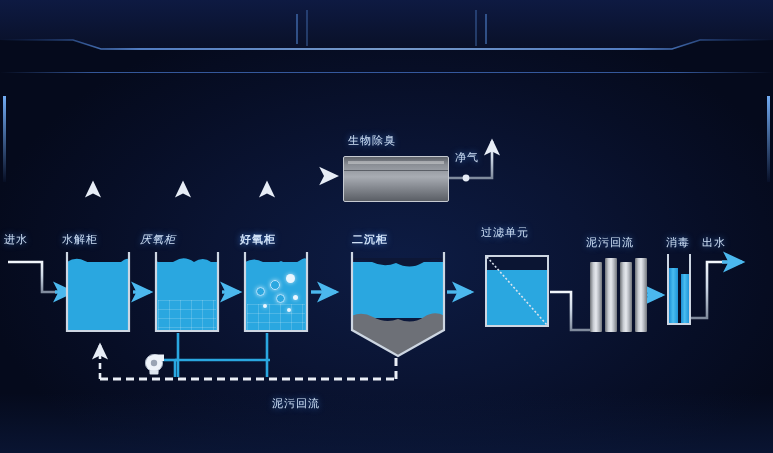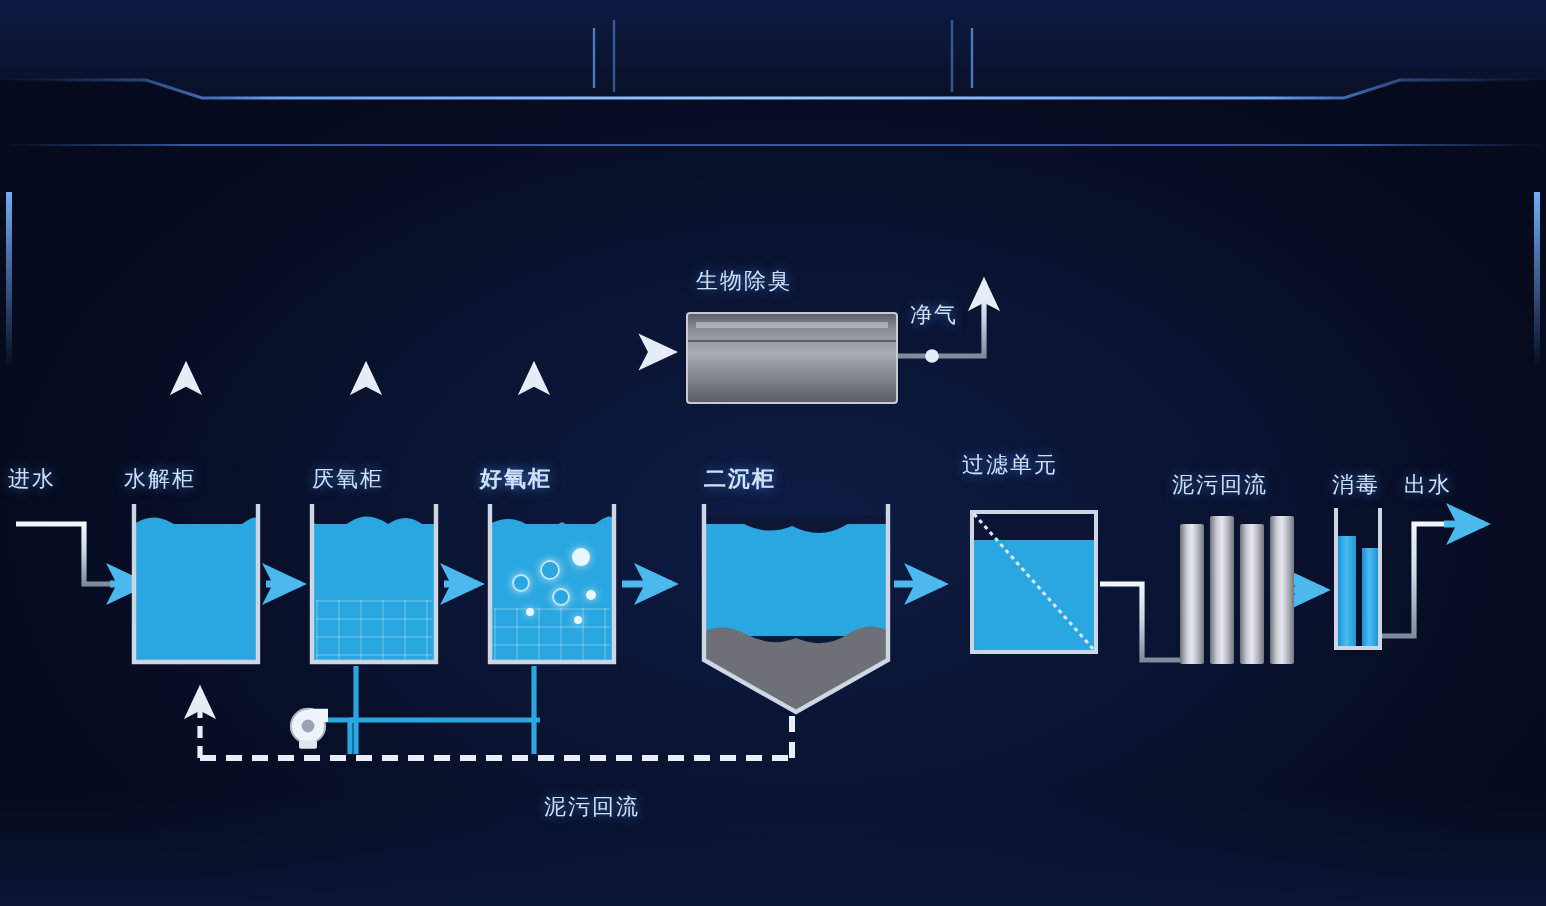--- a/index.html
+++ b/index.html
@@ -138,21 +138,21 @@
 
     <line x1="100" y1="379" x2="396" y2="379" stroke="#e9eef6" stroke-width="3" stroke-dasharray="8 5"></line>
     <line x1="396" y1="379" x2="396" y2="352" stroke="#e9eef6" stroke-width="3" stroke-dasharray="8 5"></line>
     <line x1="100" y1="379" x2="100" y2="345" stroke="#e9eef6" stroke-width="2.6" stroke-dasharray="6 4" marker-end="url(#warr)"></line>
 
     <line x1="160" y1="360" x2="178" y2="360" stroke="#2aa7e0" stroke-width="2.6"></line>
   </svg>
 
   <div class="lbl" style="left:4px;  top:232px;">进水</div>
   <div class="lbl" style="left:62px; top:232px;">水解柜</div>
-  <div class="lbl" style="left:156px;top:232px;">厌氧柜</div>
+  <div class="lbl" style="left:140px;top:232px;font-style:italic;">厌氧柜</div>
   <div class="lbl" style="left:240px;top:232px;font-weight:bold;">好氧柜</div>
   <div class="lbl" style="left:352px;top:232px;font-weight:bold;">二沉柜</div>
   <div class="lbl" style="left:481px;top:225px;">过滤单元</div>
   <div class="lbl" style="left:586px;top:235px;">泥污回流</div>
   <div class="lbl" style="left:666px;top:235px;">消毒</div>
   <div class="lbl" style="left:702px;top:235px;">出水</div>
   <div class="lbl" style="left:348px;top:133px;">生物除臭</div>
   <div class="lbl" style="left:455px;top:150px;">净气</div>
   <div class="lbl" style="left:272px;top:396px;">泥污回流</div>
 

